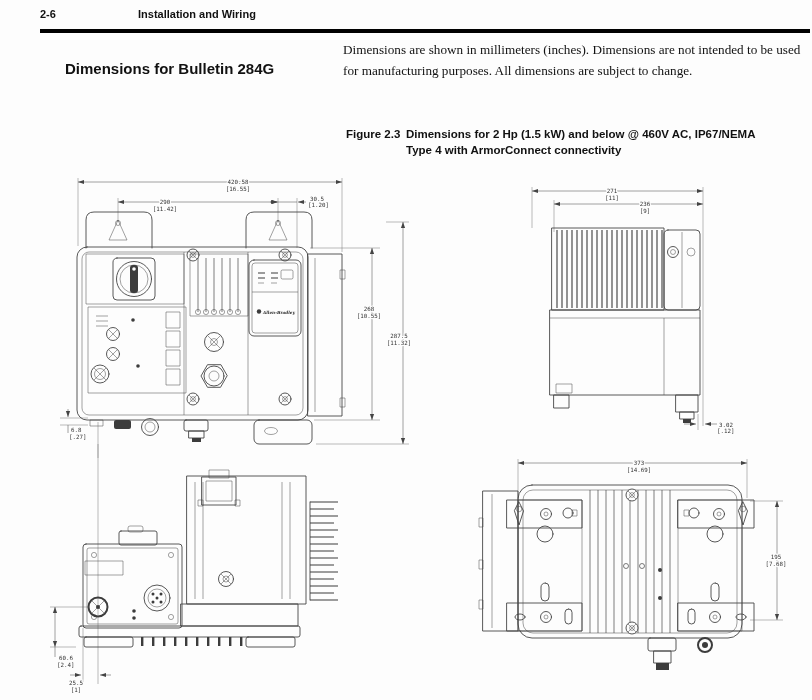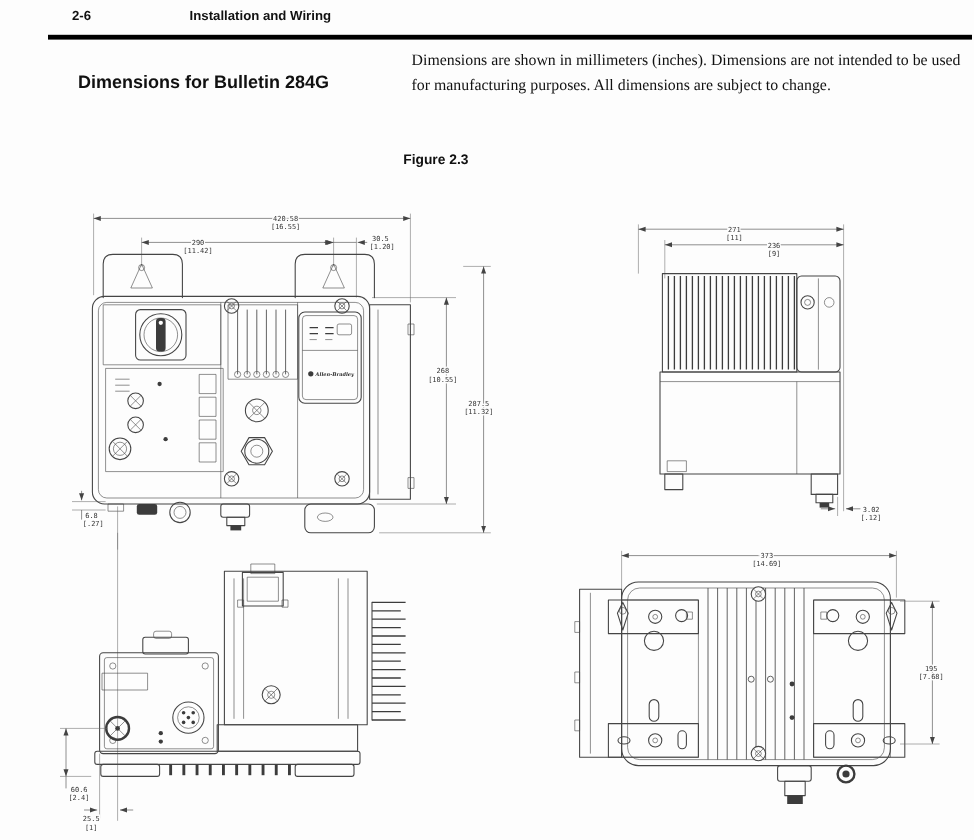--- a/index.html
+++ b/index.html
@@ -1,28 +1,28 @@
 <!DOCTYPE html>
 <html style="--paper: #fdfdfd; --ink: #111111; --line: #454545; --rule: #000000;"><head>
 <meta charset="utf-8">
 <style>
   :root{
     --paper:#fdfdfd; --ink:#111111; --line:#454545; --rule:#000000;
   }
   html,body{margin:0;padding:0;background:var(--paper);}
   .sheet{position:relative;width:812px;height:700px;background:var(--paper);
          font-family:"Liberation Sans",sans-serif;color:var(--ink);overflow:hidden;}
-  .running-head{position:absolute;top:8px;left:60px;font-size:11px;}
+  .running-head{position:absolute;top:8px;left:40px;font-size:11px;}
   .running-head .pageno{font-weight:bold;}
   .running-head .section{position:absolute;left:98px;top:0;white-space:nowrap;font-weight:bold;}
   .head-rule{position:absolute;top:29px;left:40px;width:770px;height:4px;background:var(--rule);}
   .page-title{position:absolute;top:42px;left:47px;margin:18px;font-size:15px;font-weight:bold;white-space:nowrap;}
   .intro{position:absolute;top:40px;left:343px;width:462px;margin:0;
          font-family:Liberation Serif, serif;font-size:13.2px;line-height:1.58;}
-  .figcap{position:absolute;top:127px;left:336px;font-size:11.5px;font-weight:bold;line-height:1.35;}
+  .figcap{position:absolute;top:127px;left:346px;font-size:11.5px;font-weight:bold;line-height:1.35;}
   .figcap .figlabel{position:absolute;left:0;top:0;white-space:nowrap;}
   .figcap .figtitle{display:block;margin-left:60px;width:400px;}
   .art{position:absolute;left:0;top:0;width:812px;height:700px;}
   .art svg{position:absolute;overflow:visible;}
   
   .o{fill:none;stroke:var(--line);stroke-width:0.9;stroke-linejoin:round;stroke-linecap:round;}
   .t{fill:none;stroke:var(--line);stroke-width:0.5;stroke-linejoin:round;}
   .fin{fill:none;stroke:#3c3c3c;stroke-width:1.1;}
   .rib{fill:none;stroke:var(--line);stroke-width:0.7;}
   .d{fill:none;stroke:#555;stroke-width:0.55;}
@@ -43,20 +43,24 @@
     <span class="pageno">2-6</span>
     <span class="section">Installation and Wiring</span>
   </div>
   <div class="head-rule"></div>
 
   <h1 class="page-title">Dimensions for Bulletin 284G</h1>
   <p class="intro">Dimensions are shown in millimeters (inches). Dimensions are not intended to be used for manufacturing purposes. All dimensions are subject to change.</p>
 
   <div class="figcap">
     <span class="figlabel">Figure 2.3</span>
+    <span class="figtitle">
+      <span>Dimensions for 2 Hp (1.5 kW) and below @ 460V AC, IP67/NEMA</span><br>
+      <span>Type 4 with ArmorConnect connectivity</span>
+    </span>
   </div>
 
   <div class="art">
 
     <svg style="left:38px;top:170px" width="385" height="288" viewBox="0 0 385 288">
       <defs>
         <marker id="ar" viewBox="0 0 6 6" markerWidth="6" markerHeight="6" refX="6" refY="3" orient="auto-start-reverse" markerUnits="userSpaceOnUse">
           <path d="M0,0.9 L6,3 L0,5.1 Z" fill="#444"></path>
         </marker>
       </defs>

